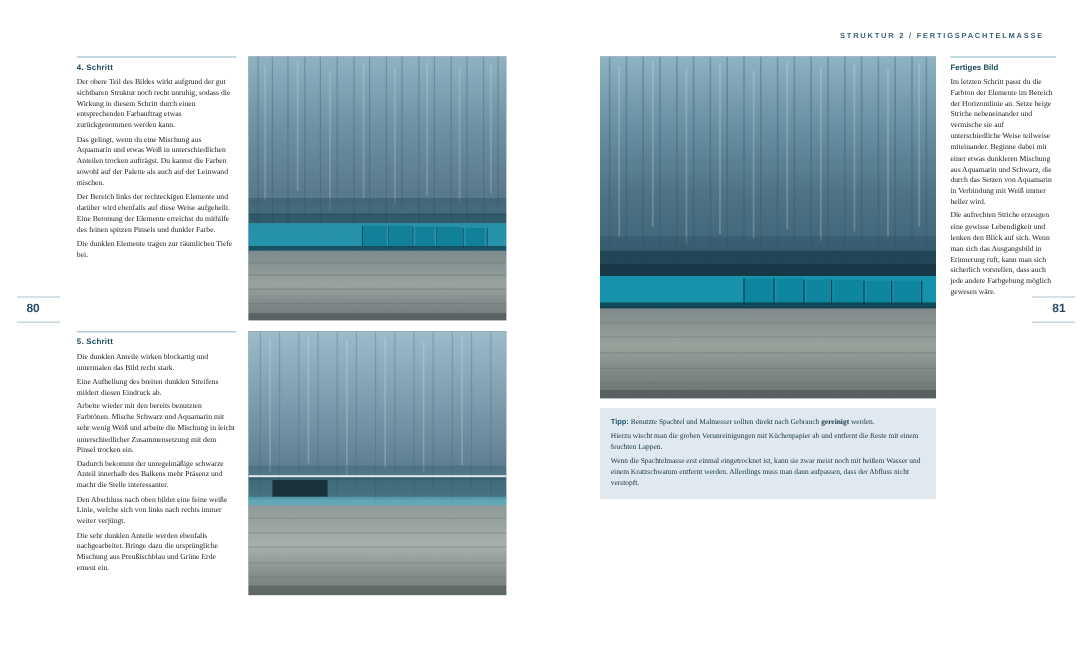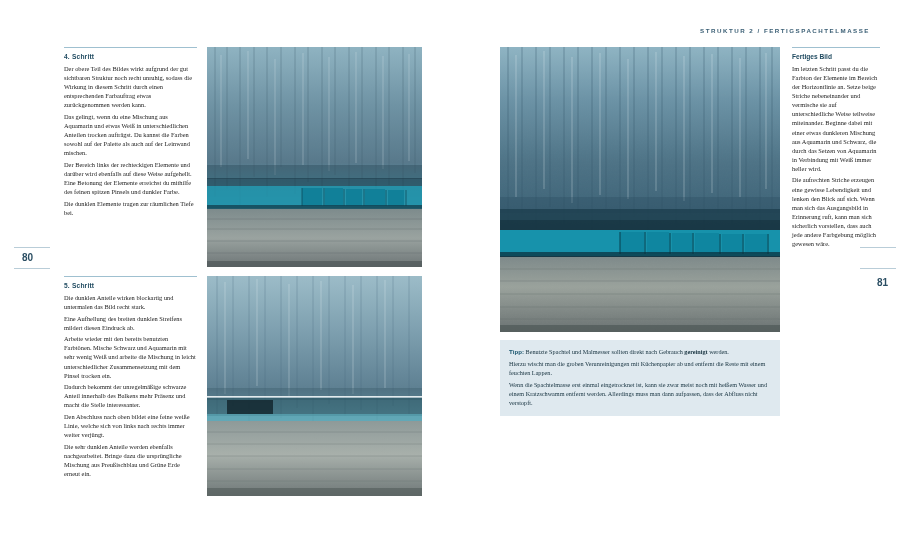--- a/index.html
+++ b/index.html
@@ -45,21 +45,21 @@
 
   
   .folio {
     position: absolute;
     font-family: "Liberation Sans", sans-serif;
     font-size: 10px;
     font-weight: 700;
     color: #2b4e63;
   }
   .folio-left  { left: 22px;  top: 252px; }
-  .folio-right { right: 22px; top: 252px; margin-top: 25px; }
+  .folio-right { right: 22px; top: 252px; }
 
   .folio-rule {
     position: absolute;
     background: #b9cdd8;
     height: 1px;
   }
 
   
   .col-text {
     position: absolute;

